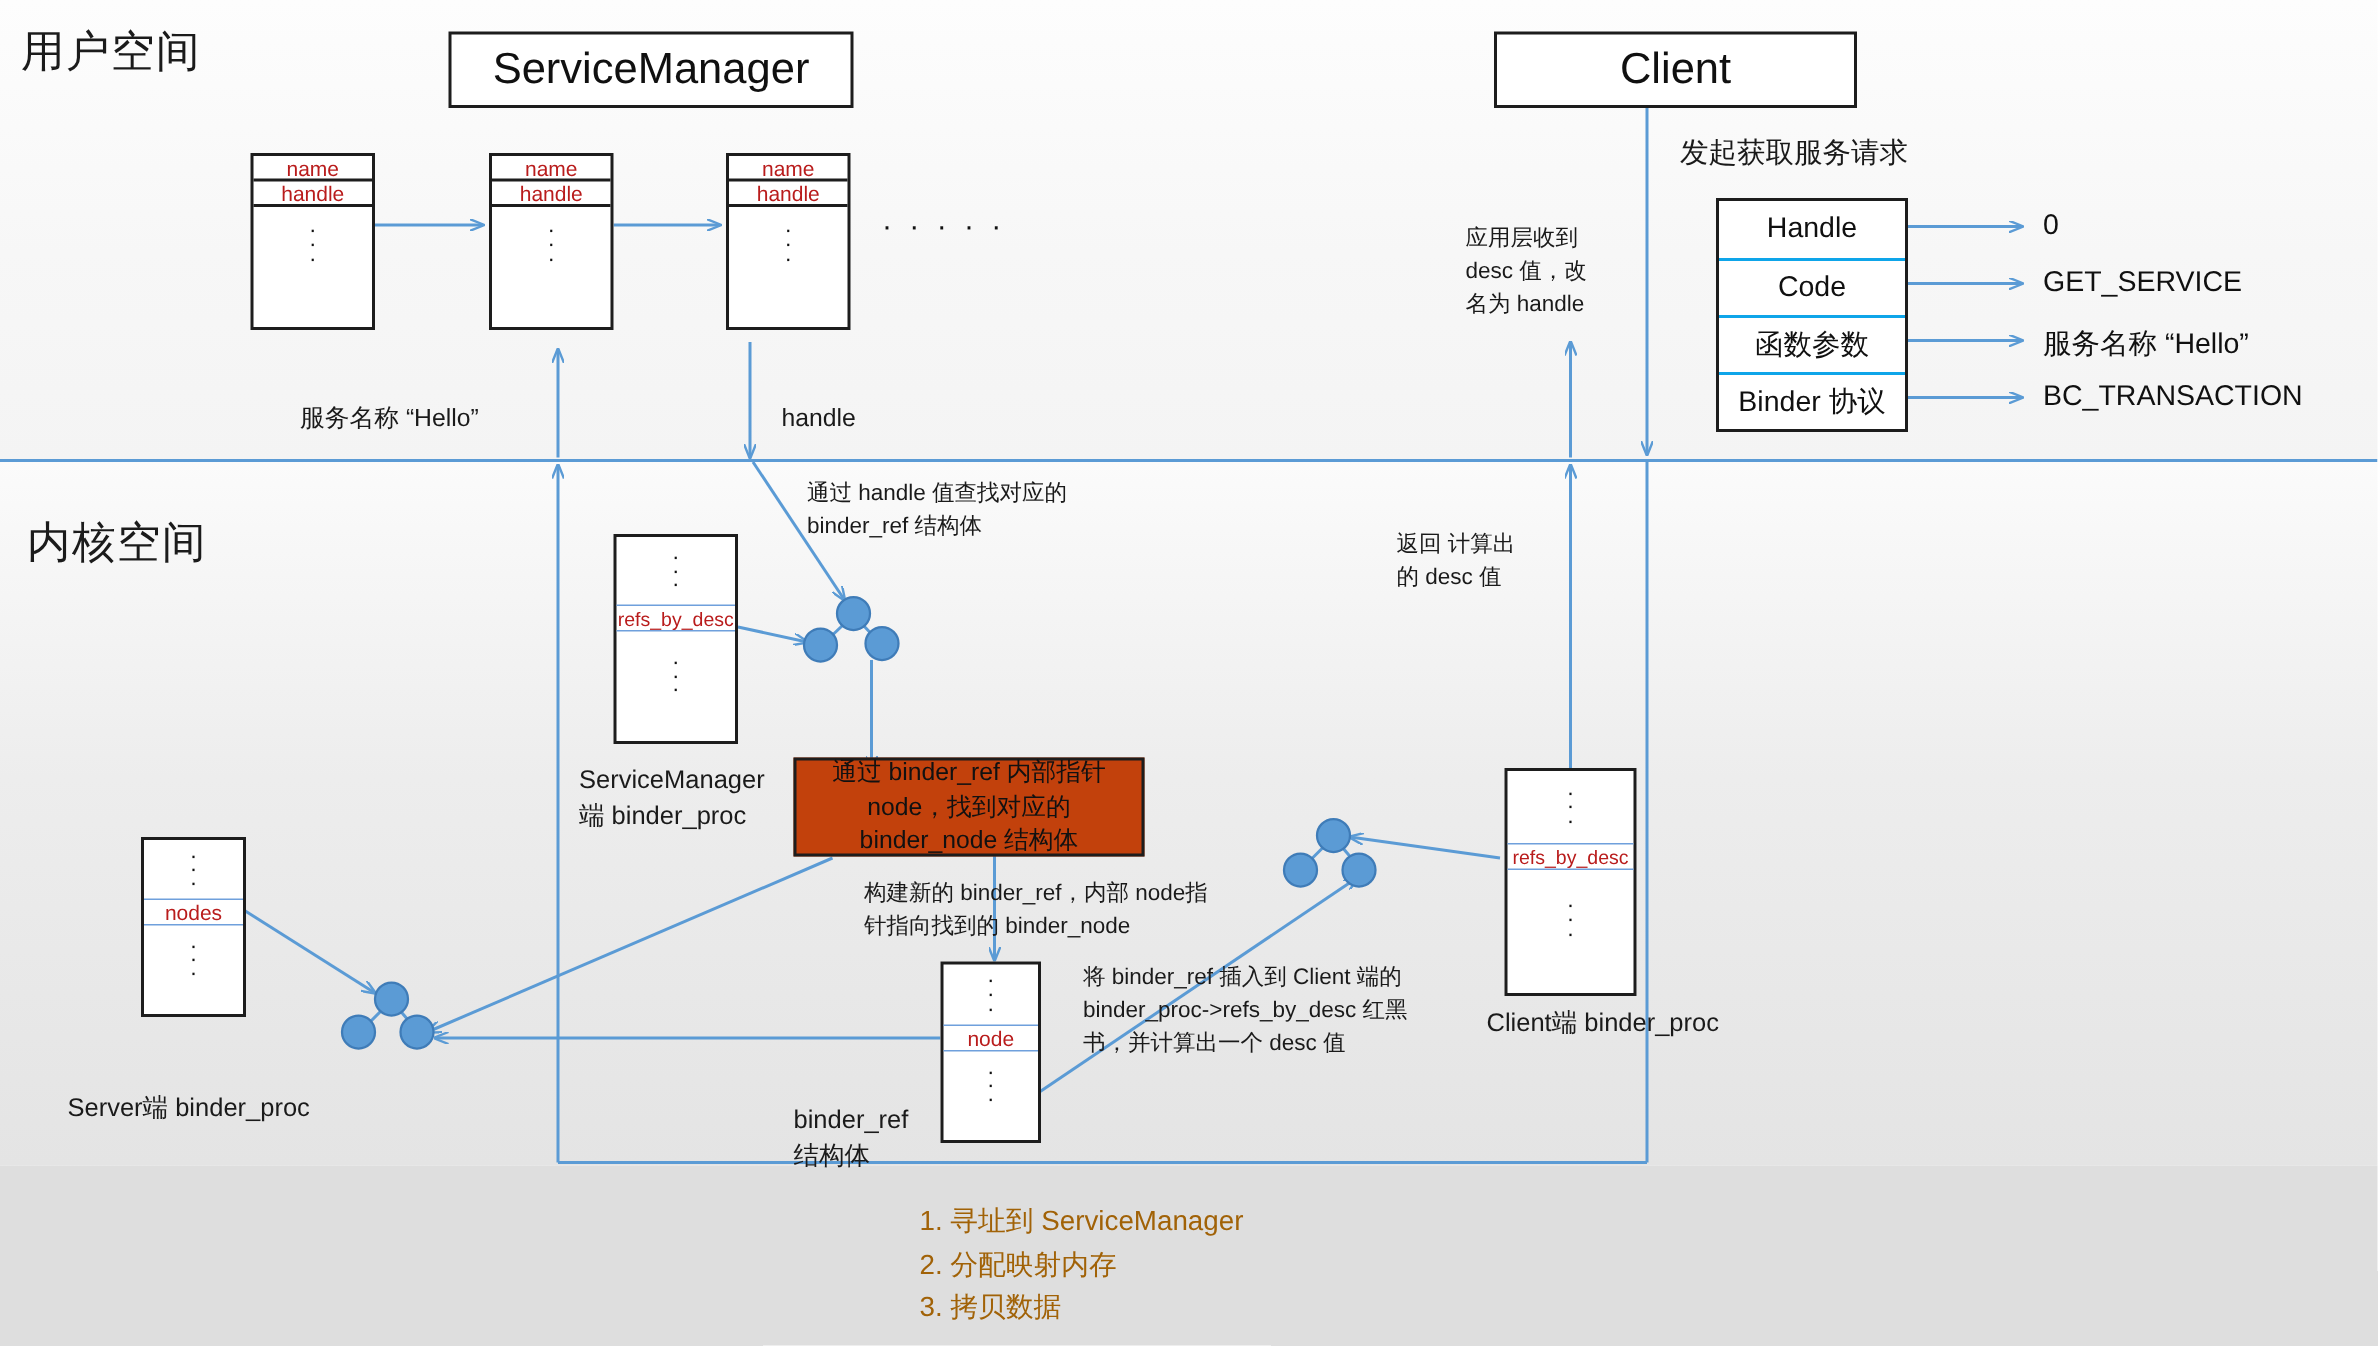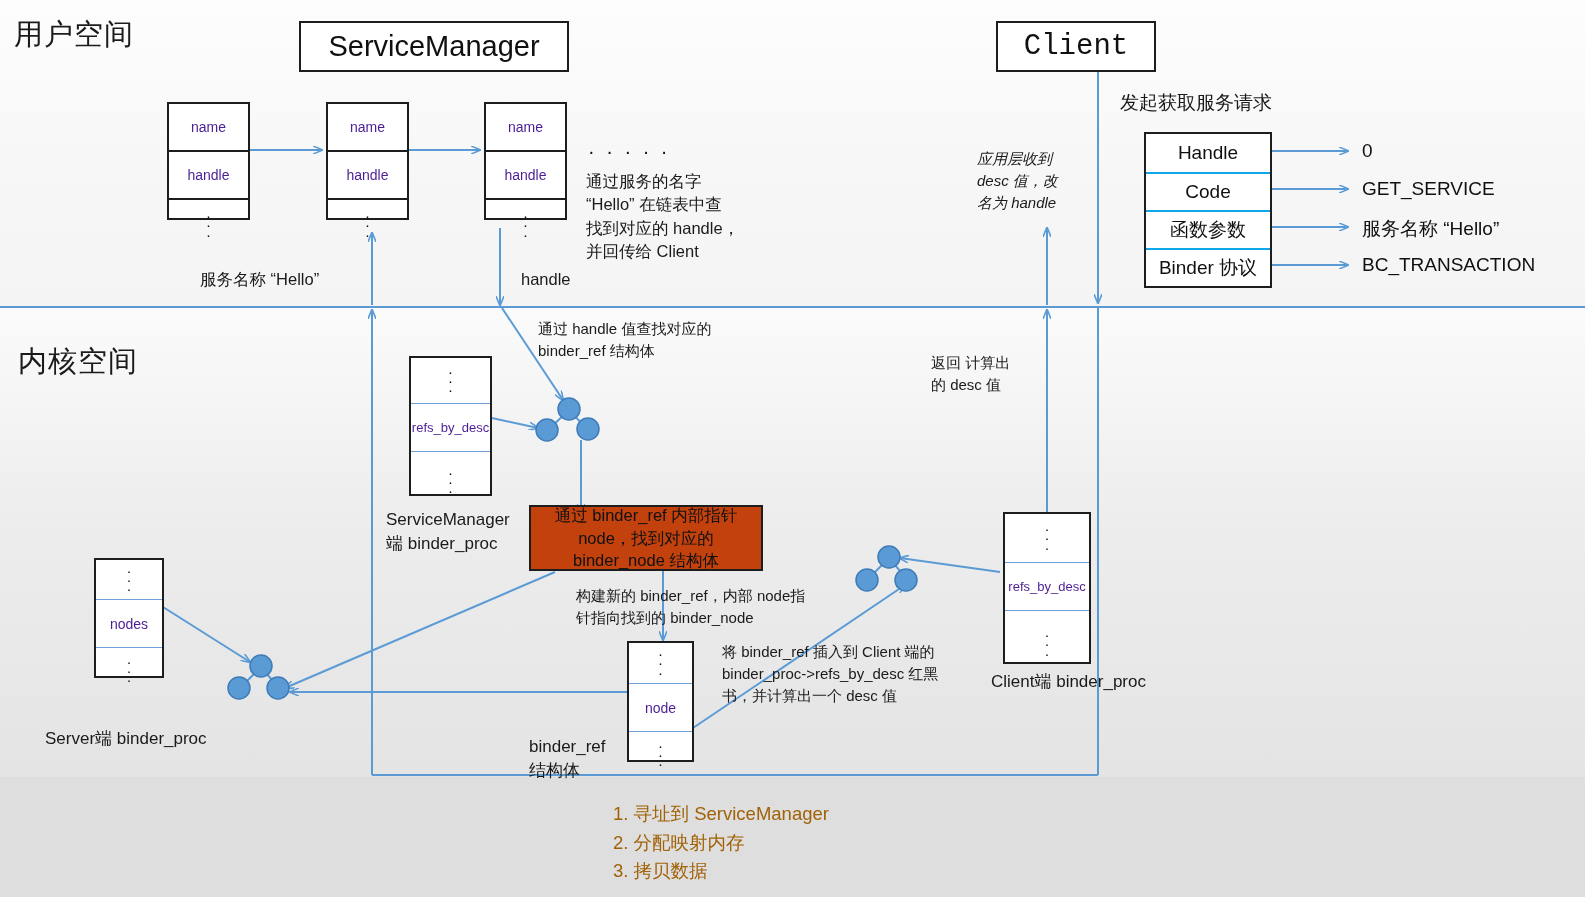--- a/index.html
+++ b/index.html
@@ -35,22 +35,22 @@
   }
   .titlebox {
     position:absolute; border:2px solid #1d1d1d; background:#ffffff;
     display:flex; align-items:center; justify-content:center;
     font-size:29px; color:#101010;
   }
   .cell-box {
     position:absolute; border:2px solid #1d1d1d; background:#ffffff;
   }
   .cell {
-    height:48px; display:flex; align-items:center; justify-content:center;
-    font-size:14px; color:#4c1d95; white-space:nowrap;
+    height:17px; display:flex; align-items:center; justify-content:center;
+    font-size:14px; color:#b91c1c; white-space:nowrap;
   }
   .cell.sep-b { border-bottom:2px solid #1d1d1d; }
   .cell.blue-b { border-bottom:1.5px solid #6fa0dc; }
   .dots {
     display:flex; align-items:center; justify-content:center; color:#111;
     font-size:15px; letter-spacing:0; line-height:0.62; flex-direction:column;
   }
   .dots span { display:block; }
 
   .note {
@@ -164,21 +164,21 @@
     </g>
     <circle cx="889" cy="557" r="11" fill="#5b9bd5" stroke="#3f7cb8" stroke-width="1.5"></circle>
     <circle cx="867" cy="580" r="11" fill="#5b9bd5" stroke="#3f7cb8" stroke-width="1.5"></circle>
     <circle cx="906" cy="580" r="11" fill="#5b9bd5" stroke="#3f7cb8" stroke-width="1.5"></circle>
   </svg>
 
   <div class="space-label" style="left:14px; top:15px;">用户空间</div>
 
   <div class="titlebox" style="left:299px; top:21px; width:270px; height:51px;">ServiceManager</div>
 
-  <div class="titlebox" style="left:996px; top:21px; width:160px; height:51px;font-family:Liberation Mono, monospace;">Client</div>
+  <div class="titlebox" style="left:996px; top:21px; width:242px; height:51px;">Client</div>
 
   <div class="cell-box" style="left:167px; top:102px; width:83px; height:118px;">
     <div class="cell sep-b">name</div>
     <div class="cell sep-b">handle</div>
     <div class="cell dots" style="height:50px;">
       <span>·</span>
         <span>·</span>
         <span>·</span>
     </div>
   </div>
@@ -198,30 +198,26 @@
     <div class="cell sep-b">handle</div>
     <div class="cell dots" style="height:50px;">
       <span>·</span>
         <span>·</span>
         <span>·</span>
     </div>
   </div>
 
   <div class="ellipsis-dots" style="left:588px; top:140px;">· · · · ·</div>
 
-  <div class="note" style="left:586px; top:170px;">通过服务的名字
-“Hello” 在链表中查
-找到对应的 handle，
-并回传给 Client</div>
 
   <div class="note" style="left:200px; top:268px;">服务名称 “Hello”</div>
 
   <div class="note" style="left:521px; top:268px;">handle</div>
 
-  <div class="note note-sm" style="left:977px; top:148px;font-style:italic;">应用层收到
+  <div class="note note-sm" style="left:977px; top:148px;">应用层收到
 desc 值，改
 名为 handle</div>
 
   <div class="note note-lg" style="left:1120px; top:90px;">发起获取服务请求</div>
 
   <div class="msgbox" style="left:1144px; top:132px; width:128px;">
     <div class="msgrow">Handle</div>
     <div class="msgrow">Code</div>
     <div class="msgrow">函数参数</div>
     <div class="msgrow">Binder 协议</div>

